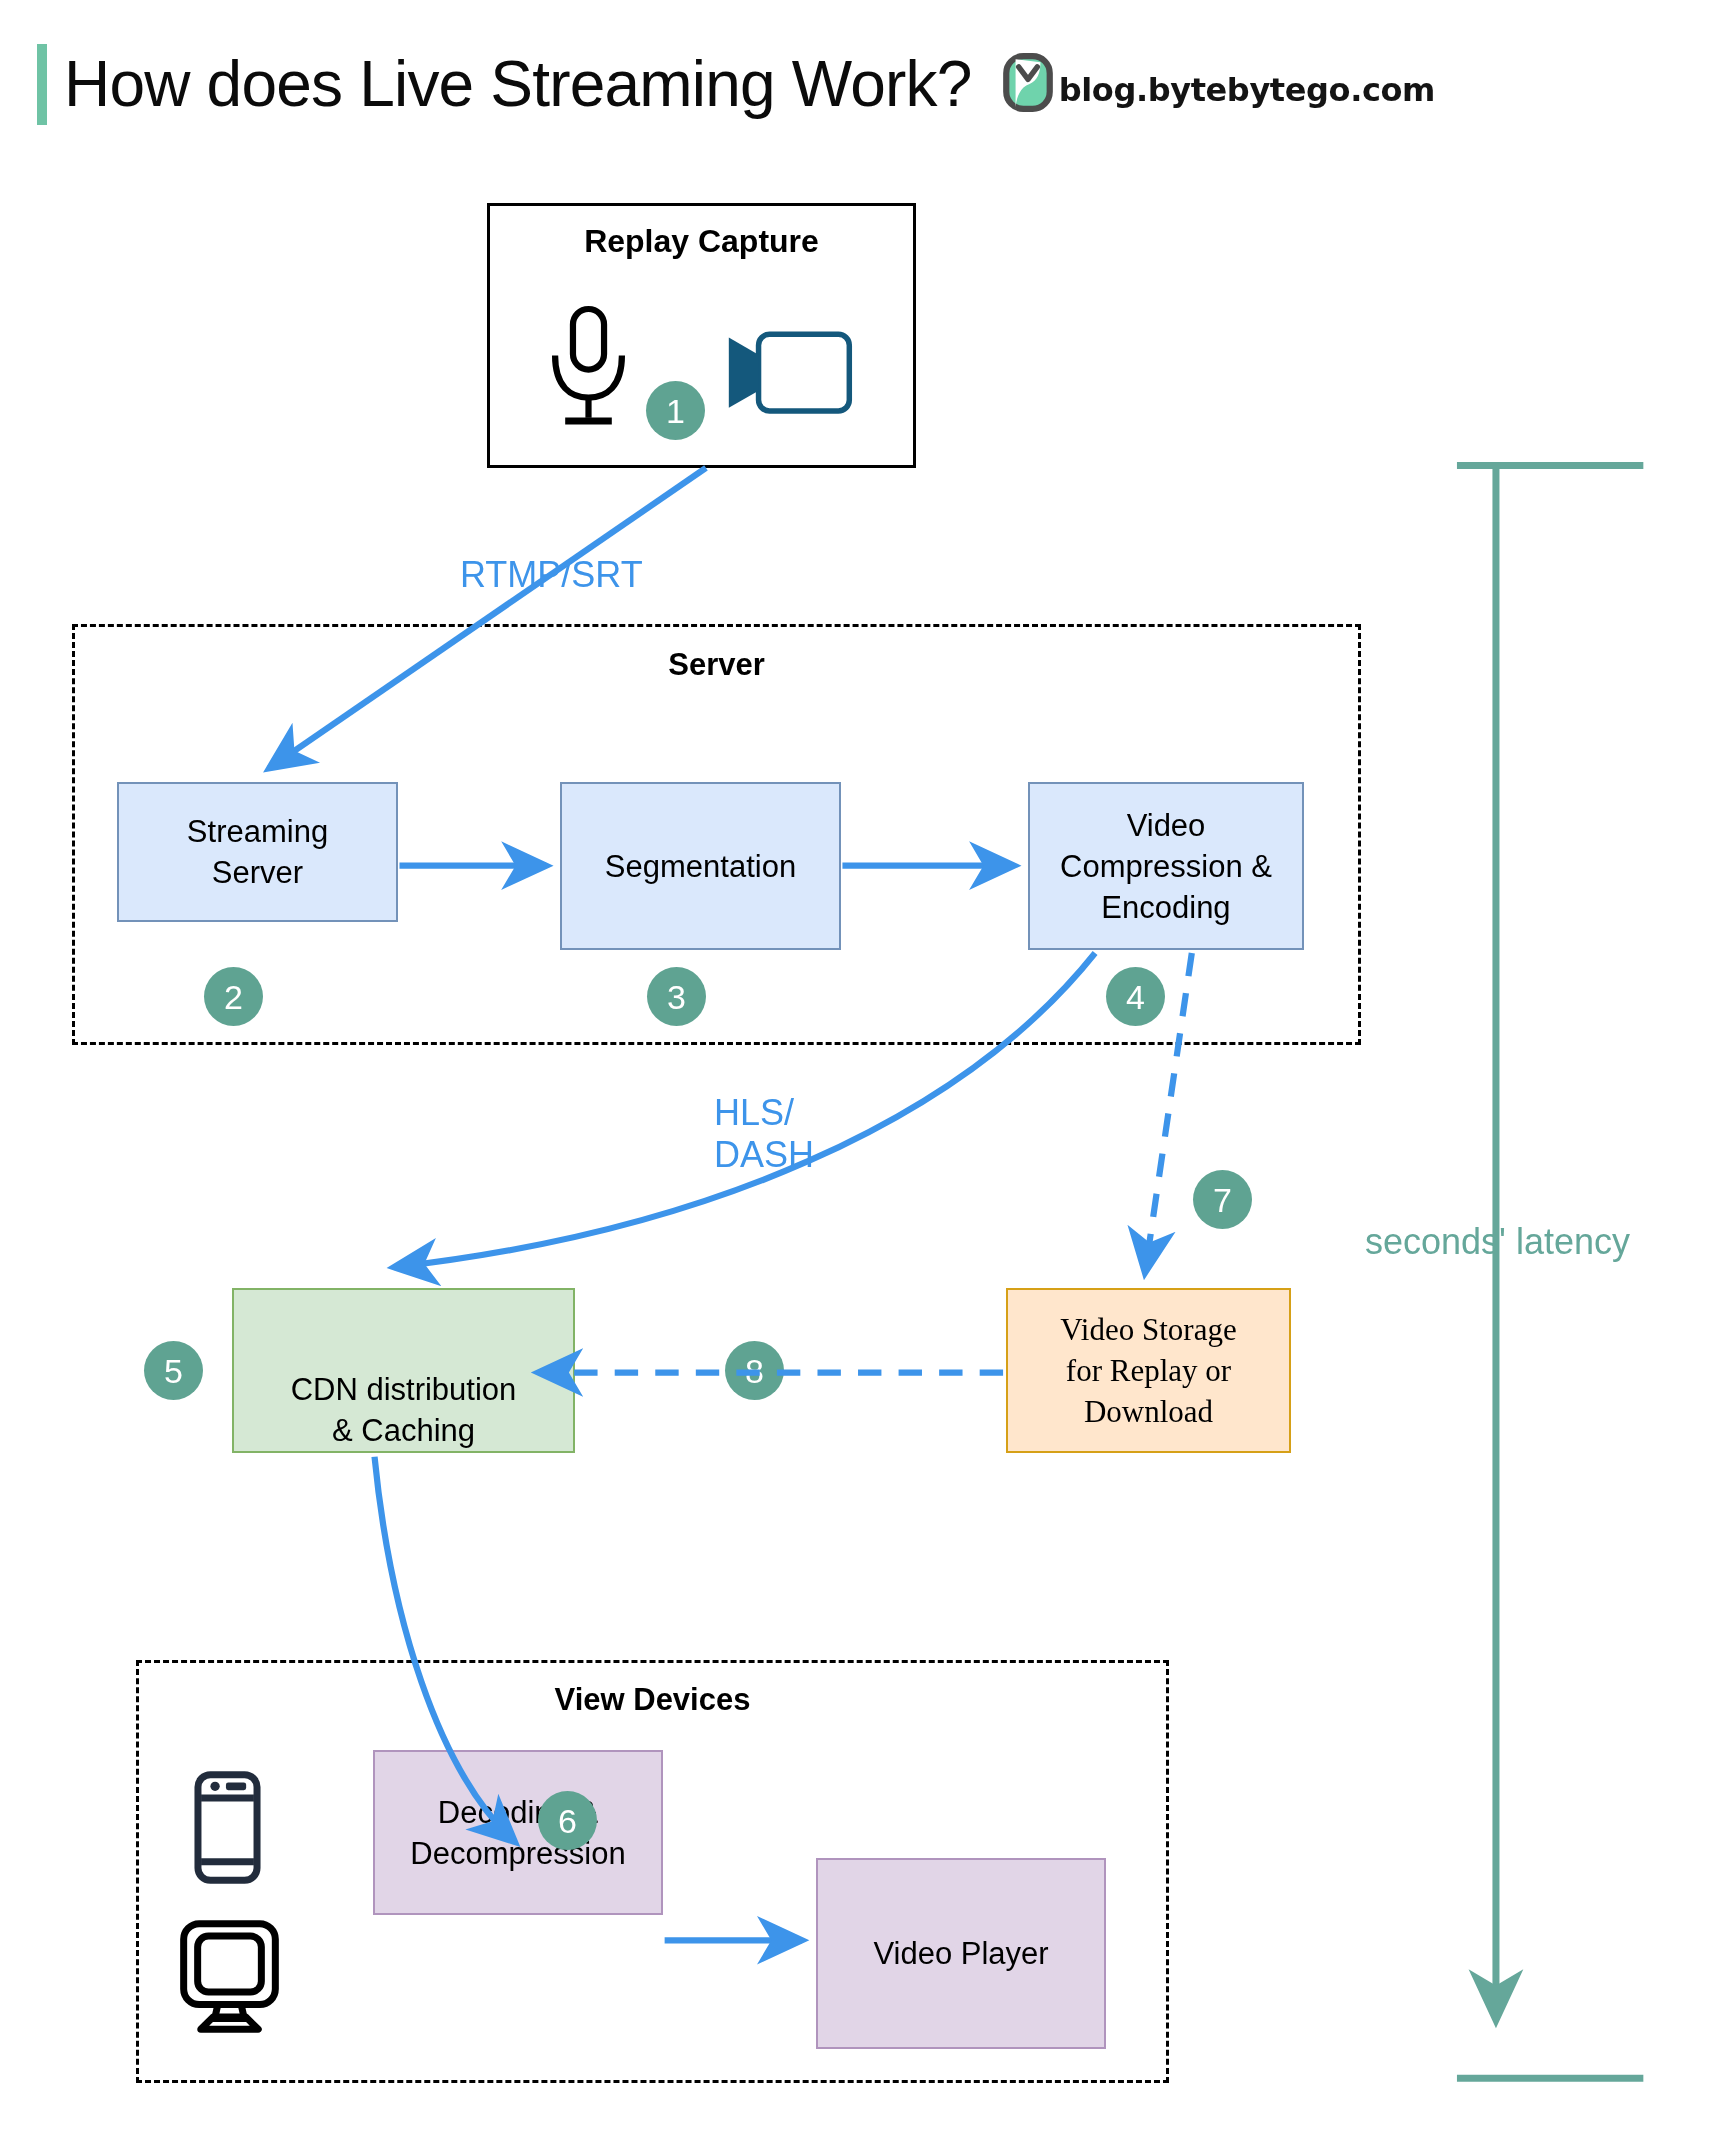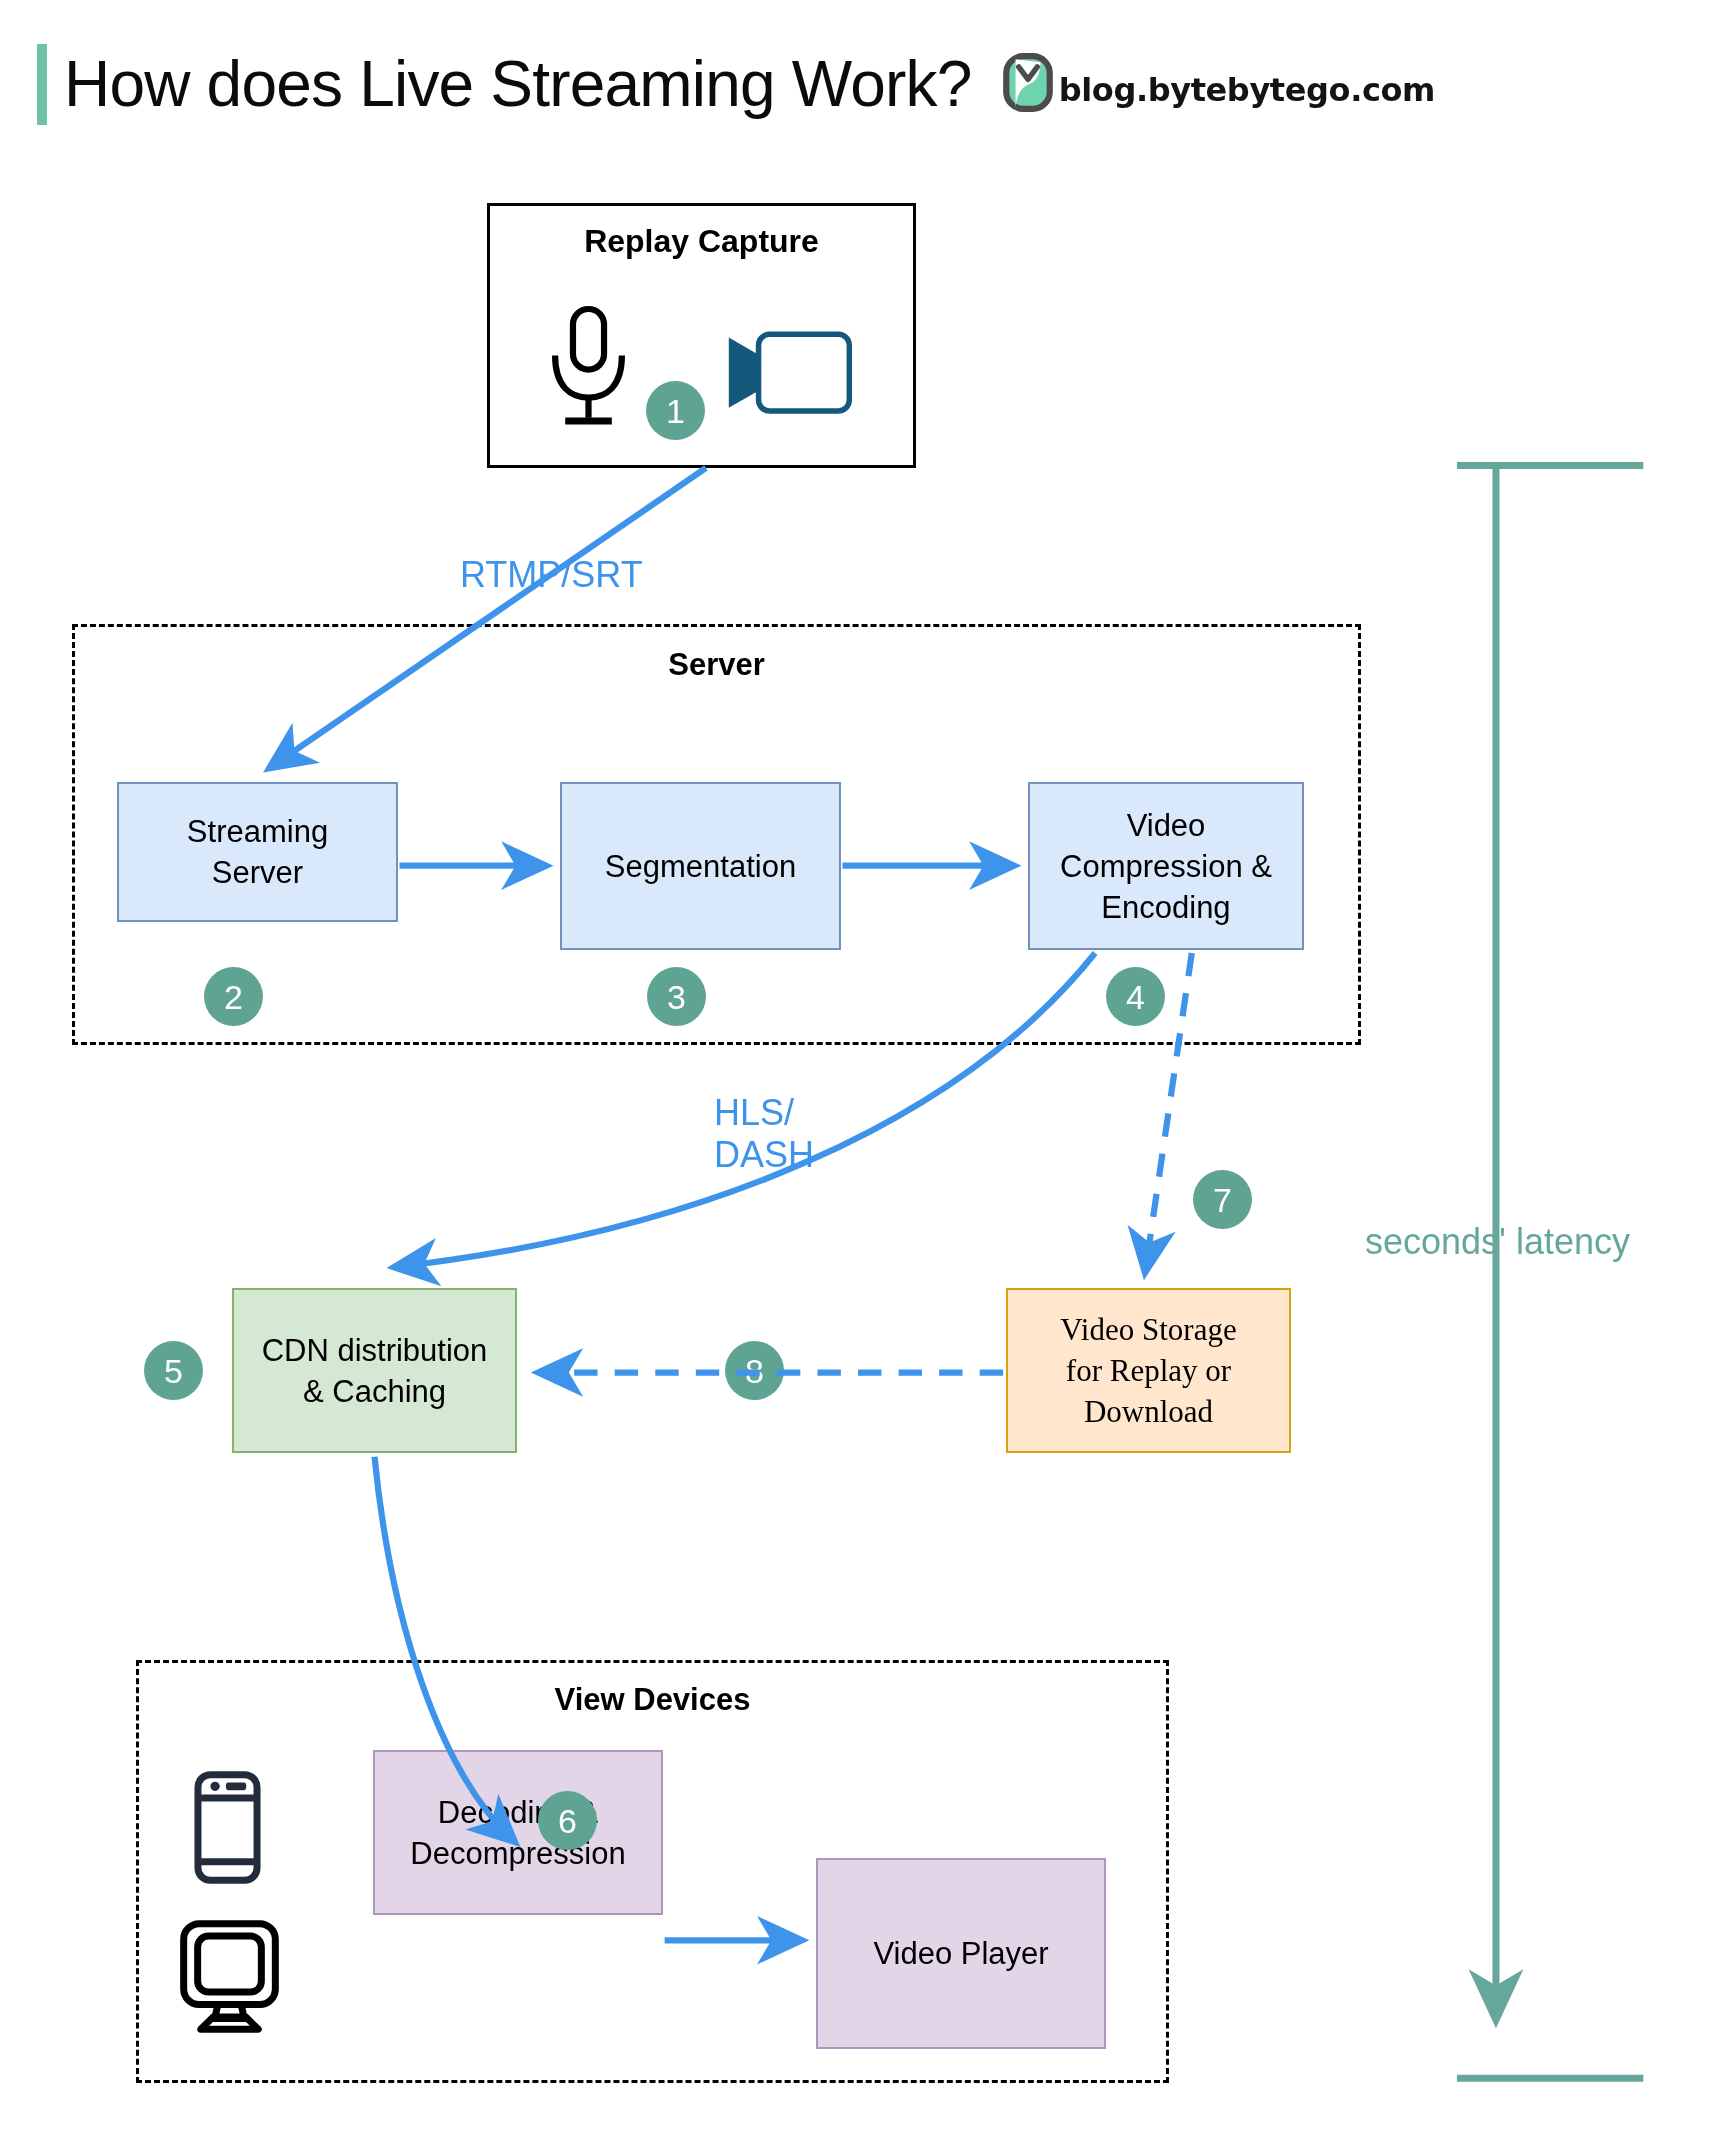--- a/index.html
+++ b/index.html
@@ -139,21 +139,21 @@
   </div>
   <div class="badge" style="left:647px;top:967px;">3</div>
 
   <div class="node blue-node" style="left:1028px;top:782px;width:276px;height:168px;">
     <span class="lbl" style="white-space:pre-line">Video
 Compression &amp;
 Encoding</span>
   </div>
   <div class="badge" style="left:1106px;top:967px;">4</div>
 
-  <div class="node green-node" style="left:232px;top:1288px;width:285px;height:165px;">
+  <div class="node green-node" style="left:232px;top:1288px;width:343px;height:165px;align-items:flex-end;">
     <span class="lbl" style="white-space:pre-line">CDN distribution
 &amp; Caching</span>
   </div>
   <div class="badge" style="left:144px;top:1341px;">5</div>
 
   <div class="node orange-node" style="left:1006px;top:1288px;width:285px;height:165px;">
     <span class="lbl" style="white-space:pre-line">Video Storage
 for Replay or
 Download</span>
   </div>

